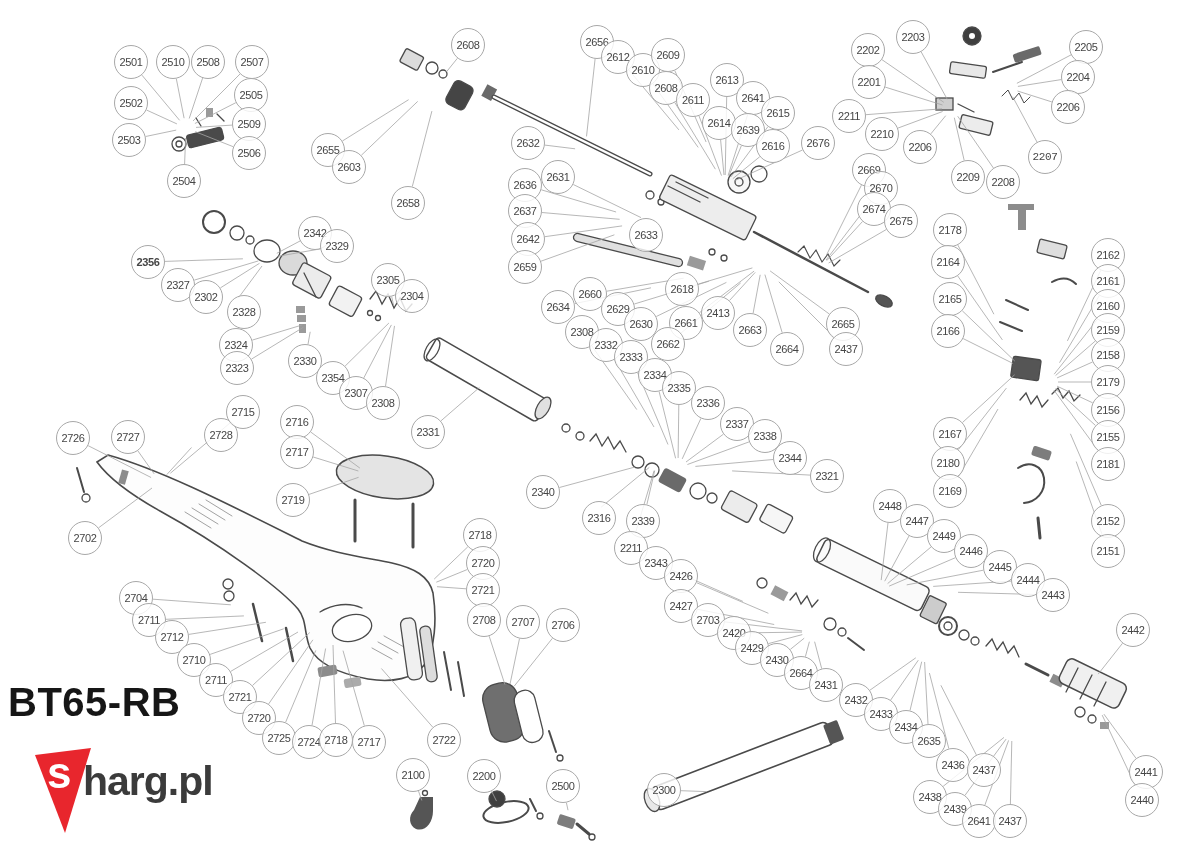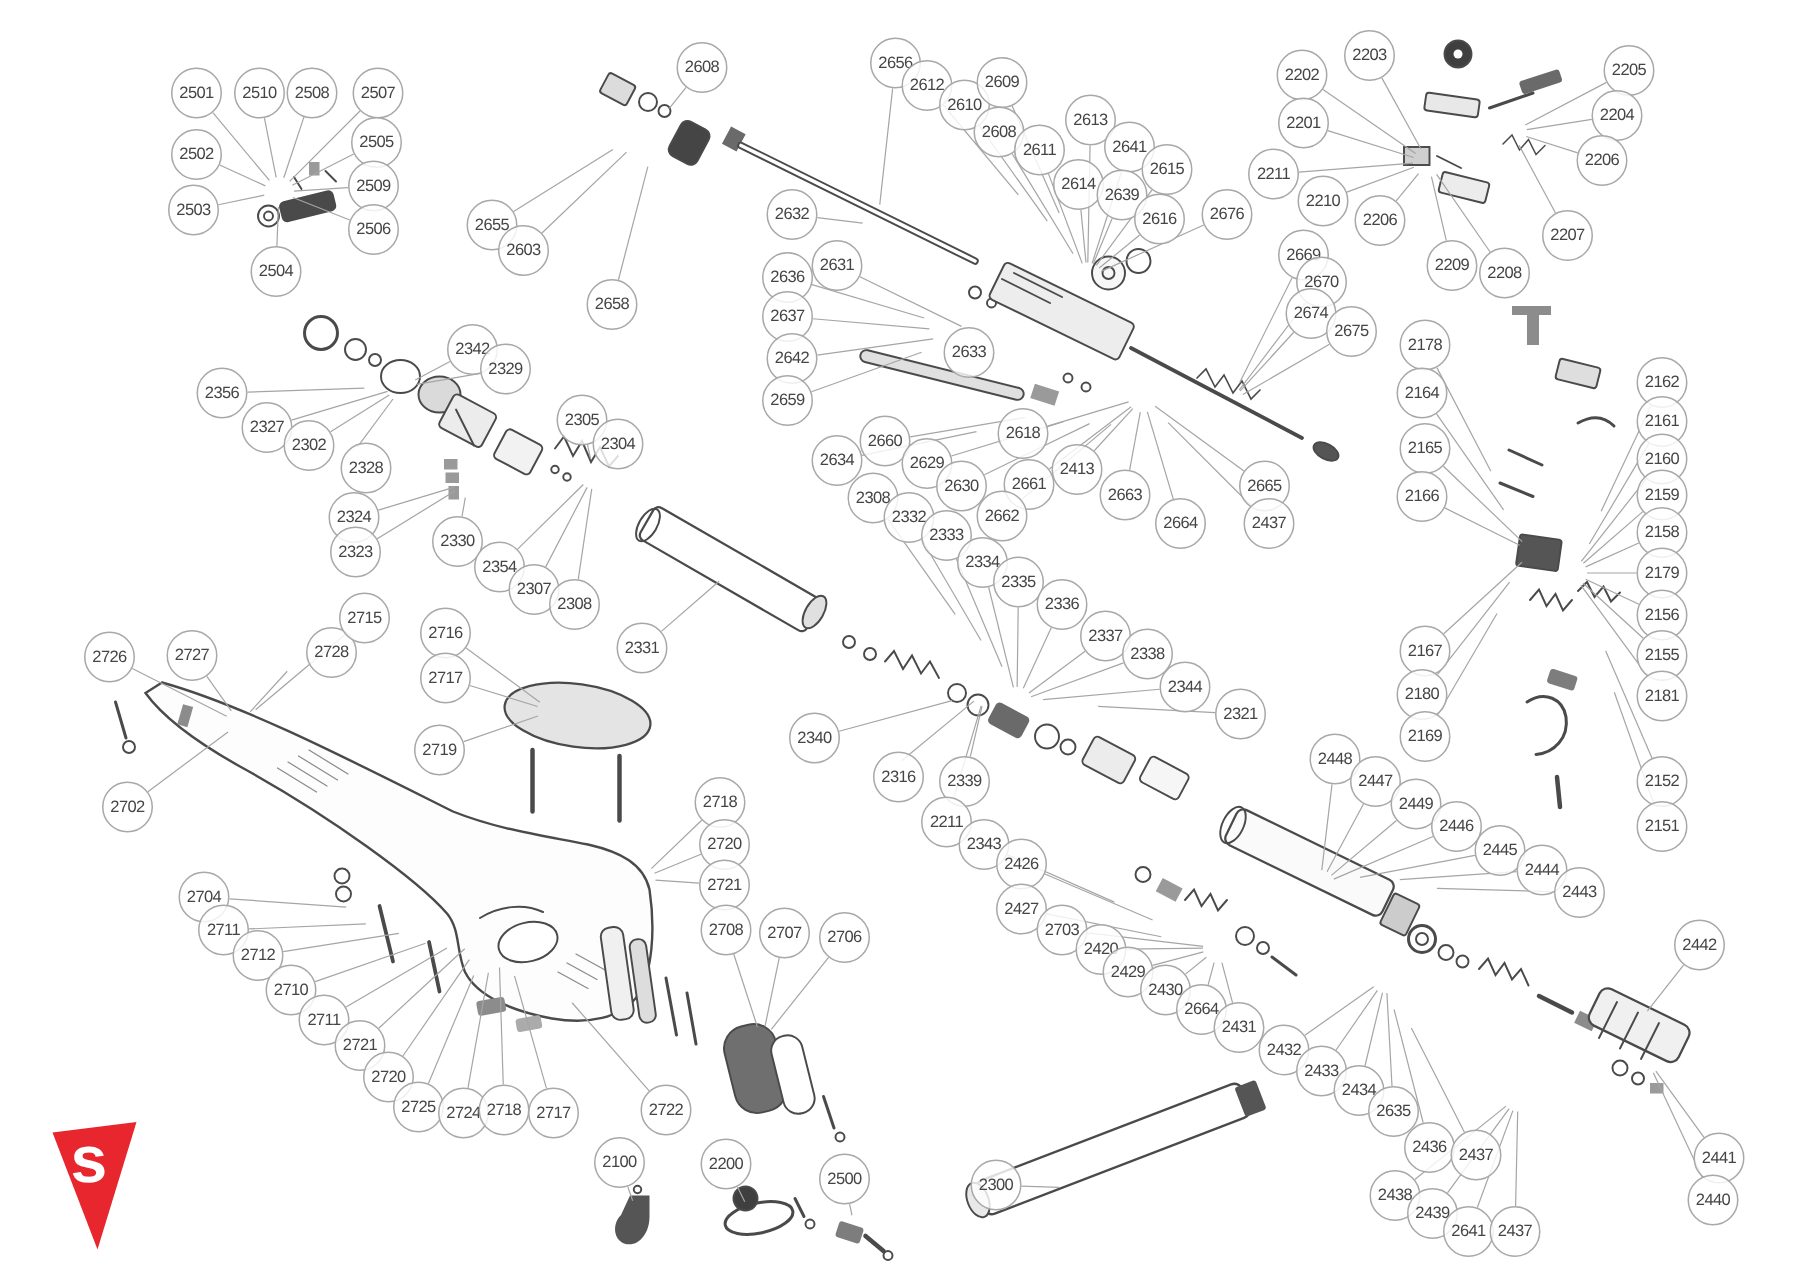--- a/index.html
+++ b/index.html
@@ -413,42 +413,42 @@
       <div class="callout" style="left: 868px; top: 50px;">2202</div>
       <div class="callout" style="left: 869px; top: 82px;">2201</div>
       <div class="callout" style="left: 849px; top: 116px;">2211</div>
       <div class="callout" style="left: 882px; top: 134px;">2210</div>
       <div class="callout" style="left: 920px; top: 147px;">2206</div>
       <div class="callout" style="left: 968px; top: 177px;">2209</div>
       <div class="callout" style="left: 1003px; top: 182px;">2208</div>
       <div class="callout" style="left: 1086px; top: 47px;">2205</div>
       <div class="callout" style="left: 1078px; top: 77px;">2204</div>
       <div class="callout" style="left: 1068px; top: 107px;">2206</div>
-      <div class="callout" style="left: 1045px; top: 157px;">2207</div>
+      <div class="callout" style="left: 1045px; top: 157px; font-family: Liberation Mono, monospace;">2207</div>
       <div class="callout" style="left: 950px; top: 230px;">2178</div>
       <div class="callout" style="left: 948px; top: 262px;">2164</div>
       <div class="callout" style="left: 950px; top: 299px;">2165</div>
       <div class="callout" style="left: 948px; top: 331px;">2166</div>
       <div class="callout" style="left: 950px; top: 434px;">2167</div>
       <div class="callout" style="left: 948px; top: 463px;">2180</div>
       <div class="callout" style="left: 950px; top: 491px;">2169</div>
       <div class="callout" style="left: 1108px; top: 255px;">2162</div>
       <div class="callout" style="left: 1108px; top: 281px;">2161</div>
       <div class="callout" style="left: 1108px; top: 306px;">2160</div>
       <div class="callout" style="left: 1108px; top: 330px;">2159</div>
       <div class="callout" style="left: 1108px; top: 355px;">2158</div>
       <div class="callout" style="left: 1108px; top: 382px;">2179</div>
       <div class="callout" style="left: 1108px; top: 410px;">2156</div>
       <div class="callout" style="left: 1108px; top: 437px;">2155</div>
       <div class="callout" style="left: 1108px; top: 464px;">2181</div>
       <div class="callout" style="left: 1108px; top: 521px;">2152</div>
       <div class="callout" style="left: 1108px; top: 551px;">2151</div>
       <div class="callout" style="left: 315px; top: 233px;">2342</div>
       <div class="callout" style="left: 337px; top: 246px;">2329</div>
-      <div class="callout" style="left: 148px; top: 262px;">2356</div>
+      <div class="callout" style="left: 148px; top: 262px; font-weight: bold;">2356</div>
       <div class="callout" style="left: 178px; top: 285px;">2327</div>
       <div class="callout" style="left: 206px; top: 297px;">2302</div>
       <div class="callout" style="left: 244px; top: 312px;">2328</div>
       <div class="callout" style="left: 236px; top: 345px;">2324</div>
       <div class="callout" style="left: 237px; top: 368px;">2323</div>
       <div class="callout" style="left: 305px; top: 361px;">2330</div>
       <div class="callout" style="left: 388px; top: 280px;">2305</div>
       <div class="callout" style="left: 412px; top: 296px;">2304</div>
       <div class="callout" style="left: 333px; top: 378px;">2354</div>
       <div class="callout" style="left: 356px; top: 393px;">2307</div>
@@ -522,21 +522,23 @@
       <div class="callout" style="left: 953px; top: 765px;">2436</div>
       <div class="callout" style="left: 984px; top: 770px;">2437</div>
       <div class="callout" style="left: 930px; top: 797px;">2438</div>
       <div class="callout" style="left: 955px; top: 809px;">2439</div>
       <div class="callout" style="left: 979px; top: 821px;">2641</div>
       <div class="callout" style="left: 1010px; top: 821px;">2437</div>
       <div class="callout" style="left: 1146px; top: 772px;">2441</div>
       <div class="callout" style="left: 1142px; top: 800px;">2440</div>
     </div>
 
+  <div class="title">BT65-RB</div>
 
   <div class="logo">
     <svg width="62" height="86" viewBox="0 0 62 86">
       <polygon class="logo-tri" points="2,7 58,0 32,85"></polygon>
       <text class="logo-s" x="14" y="40">s</text>
     </svg>
+    <span class="logo-text">harg.pl</span>
   </div>
 
 </div>
 
 </body></html>

